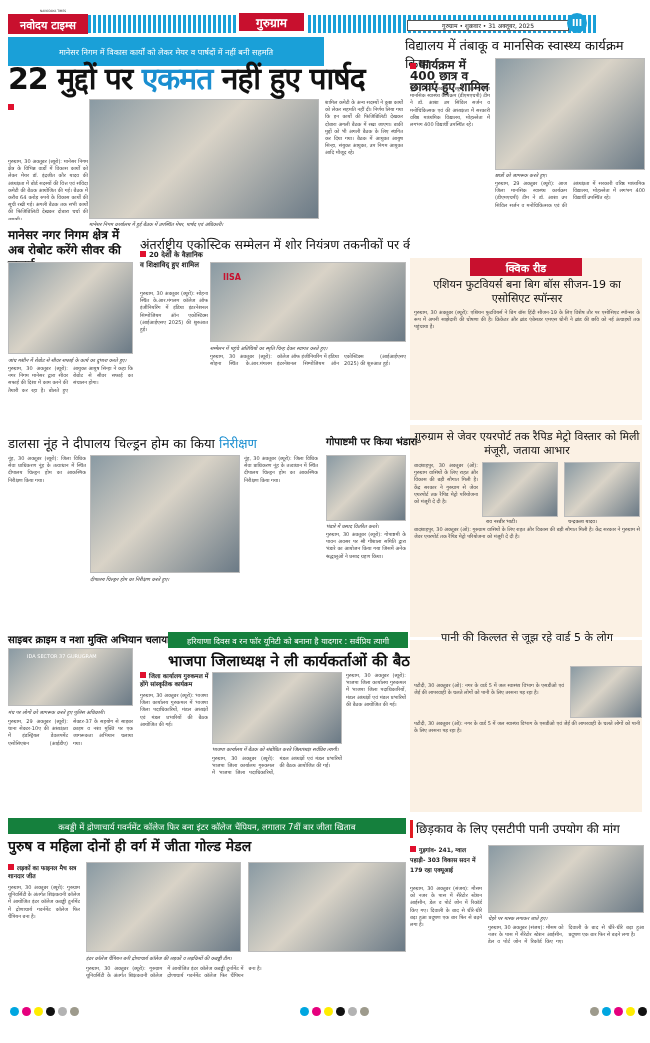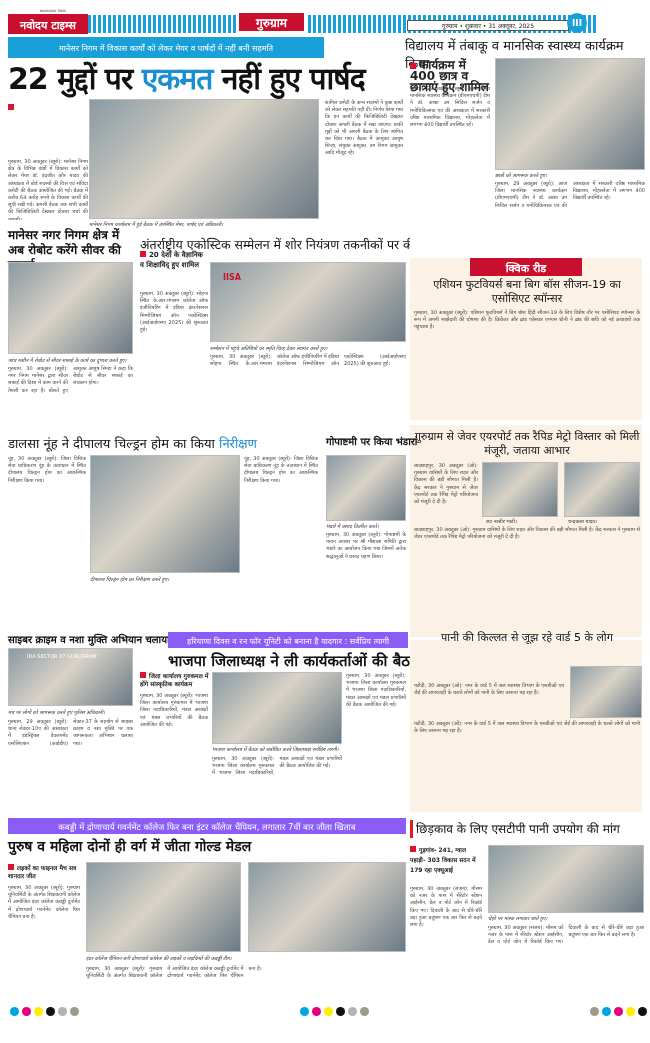--- a/index.html
+++ b/index.html
@@ -5,32 +5,32 @@
 *{box-sizing:border-box;margin:0;padding:0}
 body{width:650px;height:1043px;background:#fff;font-family:"DejaVu Sans",sans-serif;position:relative;overflow:hidden;color:#222}
 .abs{position:absolute}
 .brand{left:8px;top:14px;width:80px;height:20px;background:#c8102e;color:#fff;font-size:11px;font-weight:bold;display:flex;align-items:center;justify-content:center}
 .brand-tag{left:40px;top:9px;font-size:3px;color:#333}
 .stripes{left:88px;top:15px;width:330px;height:18px;background:repeating-linear-gradient(90deg,#1aa0d8 0 3px,#fff 3px 5px)}
 .stripes2{left:308px;top:15px;width:288px;height:18px;background:repeating-linear-gradient(90deg,#1aa0d8 0 3px,#fff 3px 5px)}
 .city{left:237px;top:11px;width:69px;height:22px;background:#c8102e;color:#fff;font-size:12px;font-weight:bold;display:flex;align-items:center;justify-content:center;border:2px solid #fff}
 .dateline{left:407px;top:20px;width:162px;height:11px;background:#fff;border:1px solid #555;font-size:6px;display:flex;align-items:center;justify-content:center}
 .pageno{left:567px;top:13px;width:20px;height:20px;border-radius:50%;background:#1aa0d8;color:#fff;font-size:9px;font-weight:bold;display:flex;align-items:center;justify-content:center}
-.banner{left:8px;top:37px;width:316px;height:21px;background:#1aa0d8;color:#fff;font-size:8px;display:flex;align-items:center;justify-content:center}
+.banner{left:8px;top:37px;width:316px;height:29px;background:#1aa0d8;color:#fff;font-size:8px;display:flex;align-items:center;justify-content:center}
 .h-right-top{left:330px;top:35px;width:316px;font-size:14px;color:#111;text-align:right}
 .mainhead{left:8px;top:57px;width:316px;font-size:30px;font-weight:bold;color:#111;letter-spacing:-1px;white-space:nowrap}
 .mainhead .blue{color:#1a8ed0}
 .deck{font-weight:bold;font-size:10px;line-height:13px;color:#222}
 .bullet{display:inline-block;width:6px;height:6px;background:#e0102e;margin-right:3px}
 .body-text{font-size:5px;line-height:7.2px;color:#444;text-align:justify}
 .photo{background:linear-gradient(135deg,#8a9aa3,#d9d3c7 45%,#6b7a86);border:1px solid #bbb}
 .caption{font-size:5px;color:#333;font-style:italic}
 .h2{font-size:15px;color:#111;font-weight:bold;white-space:nowrap}
 .h3{font-size:13px;color:#111;white-space:nowrap}
-.redbar{background:#8b5cf6;color:#fff;display:flex;align-items:center;justify-content:center}
+.redbar{background:#15803d;color:#fff;display:flex;align-items:center;justify-content:center}
 .quickbox{left:410px;top:258px;width:232px;height:162px;background:#fbf1e4}
 .quickhead{left:470px;top:258px;width:112px;height:18px;background:#c8102e;color:#fff;font-size:11px;font-weight:bold;display:flex;align-items:center;justify-content:center}
 .pinkbox{background:#fbf1e4}
 .reg-row{display:flex;gap:3px}
 .dot{width:9px;height:9px;border-radius:50%}
 </style>
 </head>
 <body>
 
 <div class="abs brand-tag">NAVODAYA TIMES</div>

